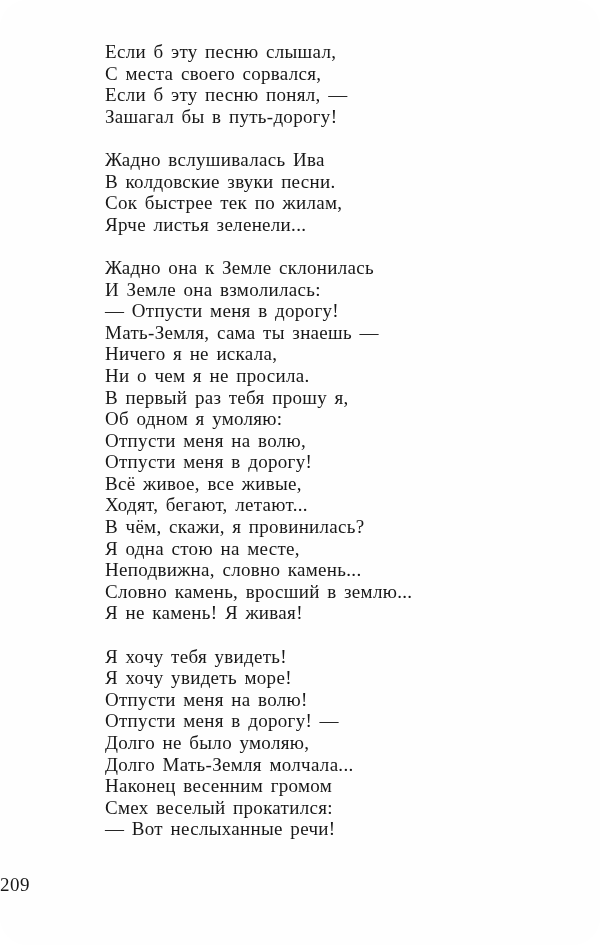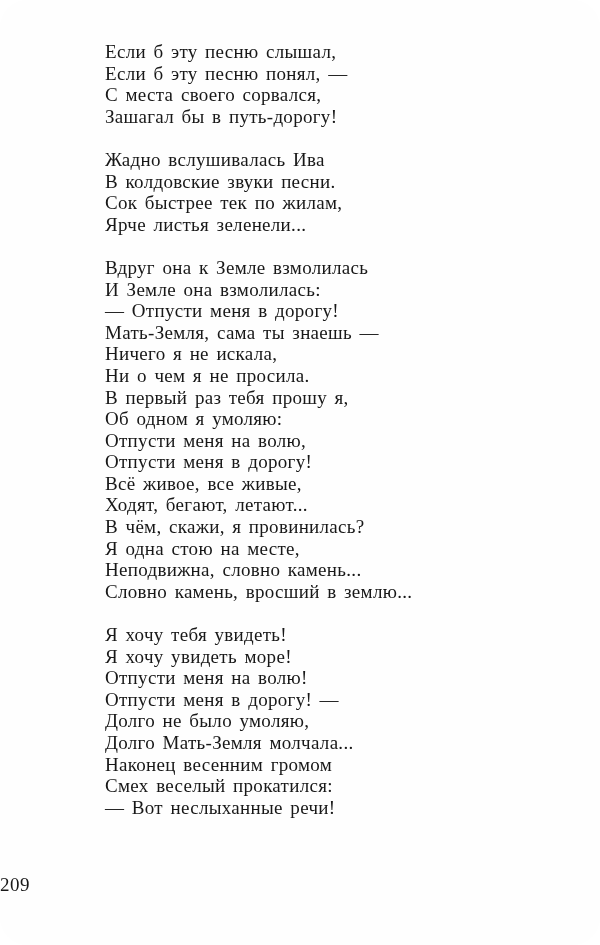--- a/index.html
+++ b/index.html
@@ -52,49 +52,50 @@
 </style>
 </head>
 <body>
 
 <div class="page">
 
   <div class="poem">
 
     <div class="stanza">
       <div class="line">Если б эту песню слышал,</div>
+      <div class="line">С места своего сорвался,</div>
       <div class="line">Если б эту песню понял, —</div>
-      <div class="line">С места своего сорвался,</div>
       <div class="line">Зашагал бы в путь-дорогу!</div>
     </div>
 
     <div class="stanza">
       <div class="line">Жадно вслушивалась Ива</div>
       <div class="line">В колдовские звуки песни.</div>
       <div class="line">Сок быстрее тек по жилам,</div>
       <div class="line">Ярче листья зеленели...</div>
     </div>
 
     <div class="stanza">
-      <div class="line">Вдруг она к Земле взмолилась</div>
+      <div class="line">Жадно она к Земле склонилась</div>
       <div class="line">И Земле она взмолилась:</div>
       <div class="line">— Отпусти меня в дорогу!</div>
       <div class="line">Мать-Земля, сама ты знаешь —</div>
       <div class="line">Ничего я не искала,</div>
       <div class="line">Ни о чем я не просила.</div>
       <div class="line">В первый раз тебя прошу я,</div>
       <div class="line">Об одном я умоляю:</div>
       <div class="line">Отпусти меня на волю,</div>
       <div class="line">Отпусти меня в дорогу!</div>
       <div class="line">Всё живое, все живые,</div>
       <div class="line">Ходят, бегают, летают...</div>
       <div class="line">В чём, скажи, я провинилась?</div>
       <div class="line">Я одна стою на месте,</div>
       <div class="line">Неподвижна, словно камень...</div>
       <div class="line">Словно камень, вросший в землю...</div>
+      <div class="line">Я не камень! Я живая!</div>
     </div>
 
     <div class="stanza">
       <div class="line">Я хочу тебя увидеть!</div>
       <div class="line">Я хочу увидеть море!</div>
       <div class="line">Отпусти меня на волю!</div>
       <div class="line">Отпусти меня в дорогу! —</div>
       <div class="line">Долго не было умоляю,</div>
       <div class="line">Долго Мать-Земля молчала...</div>
       <div class="line">Наконец весенним громом</div>

